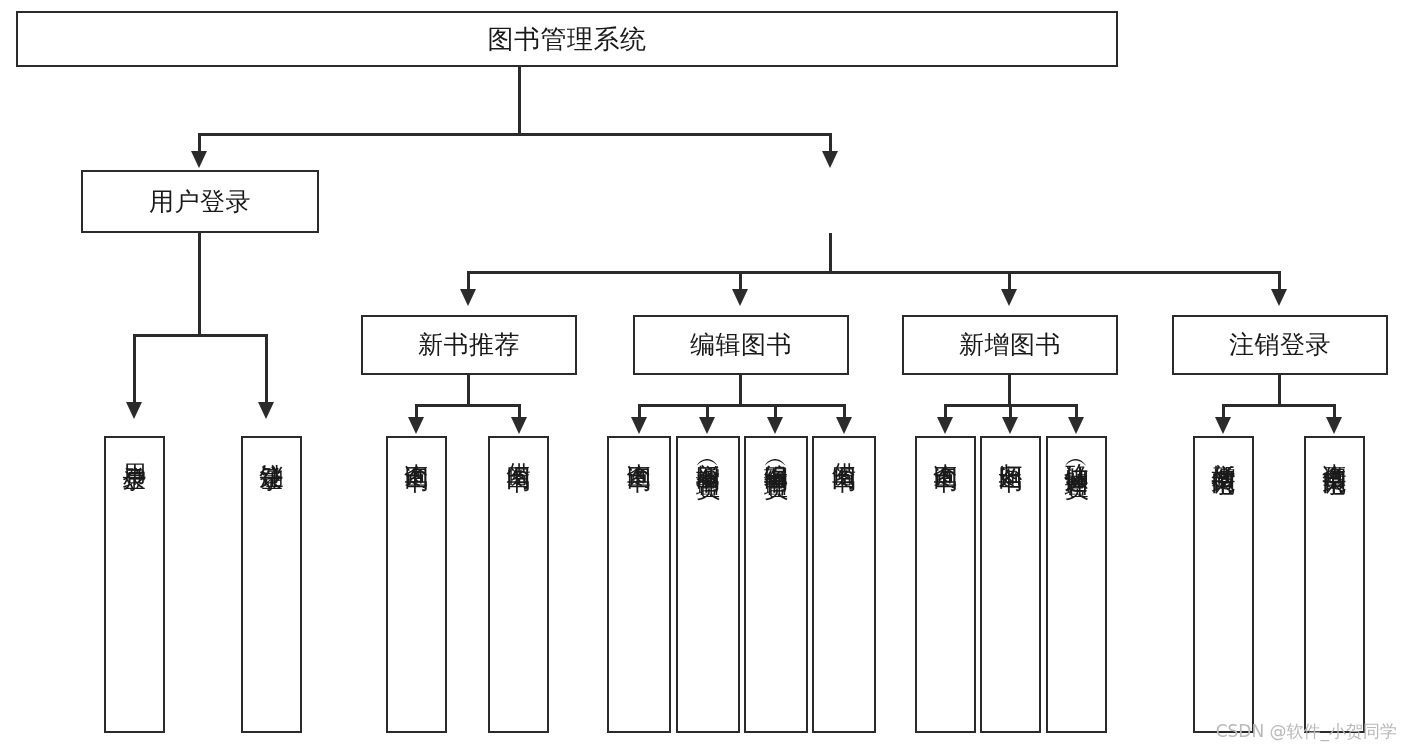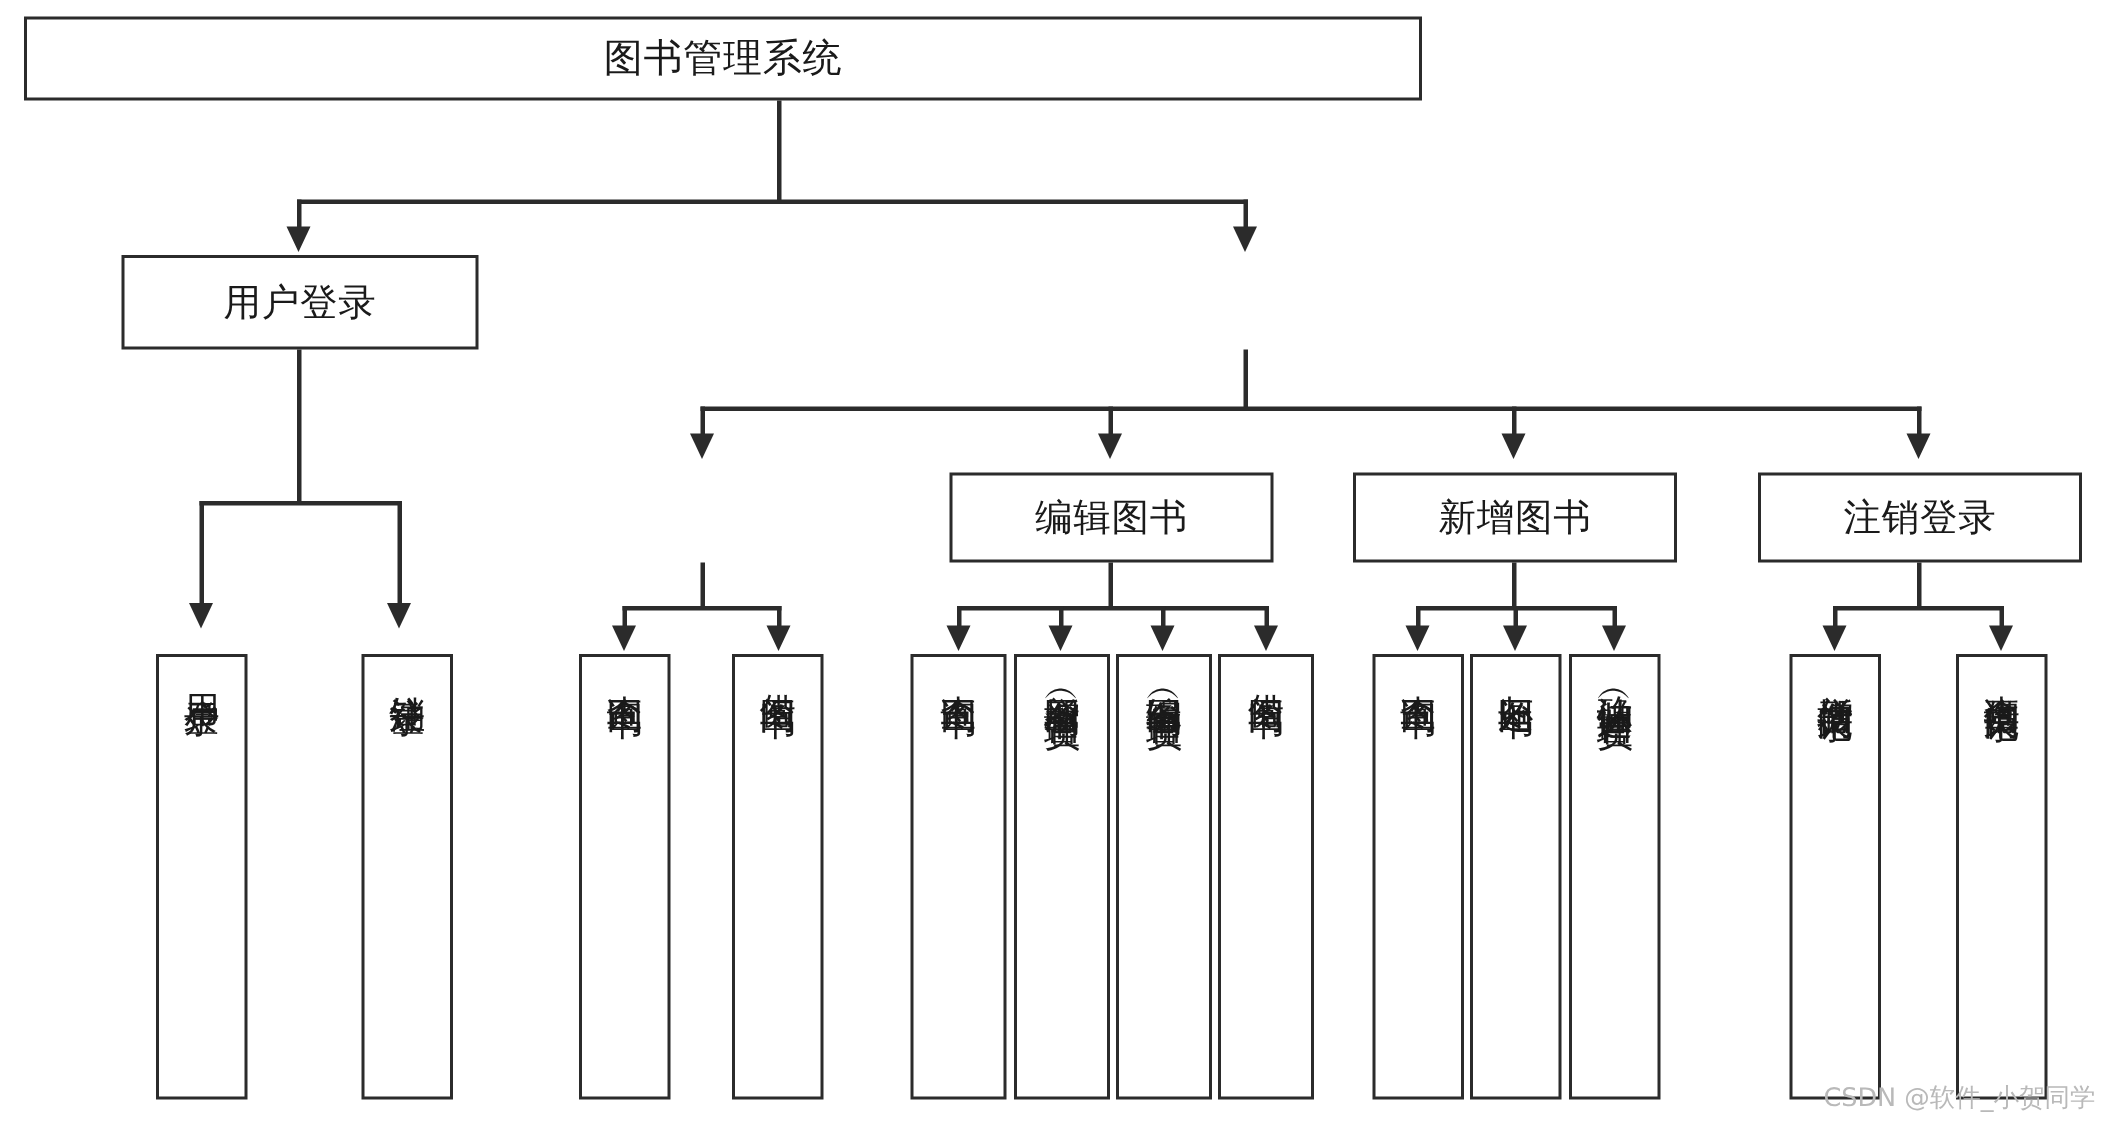--- a/index.html
+++ b/index.html
@@ -77,21 +77,21 @@
     color: #b9b9b9;
     white-space: nowrap;
     user-select: none;
   }
 </style>
 </head>
 <body>
 
 <div id="canvas">
 
-  <div class="node root h" style="left:16px; top:11px; width:932px; height:56px;">
+  <div class="node root h" style="left:16px; top:11px; width:1102px; height:56px;">
     <span class="node-label">图书管理系统</span>
   </div>
 
   <div class="edge vline" style="left:518px; top:67px; width:3px; height:67px;"></div>
 
   <div class="edge hline" style="left:198px; top:133px; width:634px; height:3px;"></div>
 
   <div class="edge vline" style="left:198px; top:133px; width:3px; height:20px;"></div>
   <div class="arrow" style="left:191px; top:151px;"></div>
 
@@ -118,20 +118,23 @@
 
   <div class="edge vline" style="left:739px; top:271px; width:3px; height:20px;"></div>
   <div class="arrow" style="left:732px; top:289px;"></div>
 
   <div class="edge vline" style="left:1008px; top:271px; width:3px; height:20px;"></div>
   <div class="arrow" style="left:1001px; top:289px;"></div>
 
   <div class="edge vline" style="left:1278px; top:271px; width:3px; height:20px;"></div>
   <div class="arrow" style="left:1271px; top:289px;"></div>
 
+  <div class="node h" style="left:361px; top:315px; width:216px; height:60px;">
+    <span class="node-label">新书推荐</span>
+  </div>
   <div class="node h" style="left:633px; top:315px; width:216px; height:60px;">
     <span class="node-label">编辑图书</span>
   </div>
   <div class="node h" style="left:902px; top:315px; width:216px; height:60px;">
     <span class="node-label">新增图书</span>
   </div>
   <div class="node h" style="left:1172px; top:315px; width:216px; height:60px;">
     <span class="node-label">注销登录</span>
   </div>
 

